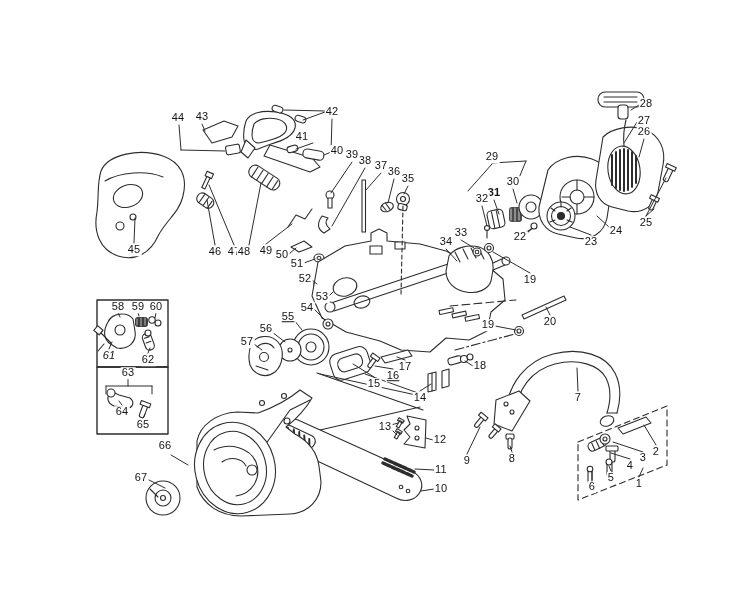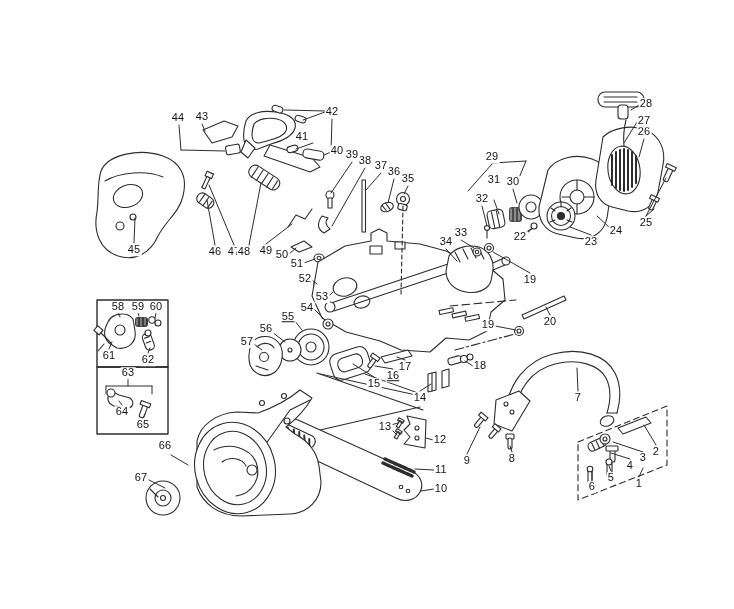--- a/index.html
+++ b/index.html
@@ -408,21 +408,21 @@
       <div class="callout" style="left: 530px; top: 280px; color: rgb(20, 20, 20);">19</div>
       <div class="callout" style="left: 520px; top: 237px; color: rgb(20, 20, 20);">22</div>
       <div class="callout" style="left: 591px; top: 242px; color: rgb(20, 20, 20);">23</div>
       <div class="callout" style="left: 616px; top: 231px; color: rgb(20, 20, 20);">24</div>
       <div class="callout" style="left: 646px; top: 223px; color: rgb(20, 20, 20);">25</div>
       <div class="callout" style="left: 644px; top: 132px; color: rgb(20, 20, 20);">26</div>
       <div class="callout" style="left: 644px; top: 121px; color: rgb(20, 20, 20);">27</div>
       <div class="callout" style="left: 646px; top: 104px; color: rgb(20, 20, 20);">28</div>
       <div class="callout" style="left: 492px; top: 157px; color: rgb(20, 20, 20);">29</div>
       <div class="callout" style="left: 513px; top: 182px; color: rgb(20, 20, 20);">30</div>
-      <div class="callout" style="left: 494px; top: 180px; color: rgb(20, 20, 20);">31</div>
+      <div class="callout" style="left: 494px; top: 193px; color: rgb(20, 20, 20); font-weight: bold;">31</div>
       <div class="callout" style="left: 482px; top: 199px; color: rgb(20, 20, 20);">32</div>
       <div class="callout" style="left: 461px; top: 233px; color: rgb(20, 20, 20);">33</div>
       <div class="callout" style="left: 446px; top: 242px; color: rgb(20, 20, 20);">34</div>
       <div class="callout" style="left: 408px; top: 179px; color: rgb(20, 20, 20);">35</div>
       <div class="callout" style="left: 394px; top: 172px; color: rgb(20, 20, 20);">36</div>
       <div class="callout" style="left: 381px; top: 166px; color: rgb(20, 20, 20);">37</div>
       <div class="callout" style="left: 365px; top: 161px; color: rgb(20, 20, 20);">38</div>
       <div class="callout" style="left: 352px; top: 155px; color: rgb(20, 20, 20);">39</div>
       <div class="callout" style="left: 337px; top: 151px; color: rgb(20, 20, 20);">40</div>
       <div class="callout" style="left: 302px; top: 137px; color: rgb(20, 20, 20);">41</div>
@@ -438,21 +438,21 @@
       <div class="callout" style="left: 297px; top: 264px; color: rgb(20, 20, 20);">51</div>
       <div class="callout" style="left: 305px; top: 279px; color: rgb(20, 20, 20);">52</div>
       <div class="callout" style="left: 322px; top: 297px; color: rgb(20, 20, 20); text-align: center;">53</div>
       <div class="callout" style="left: 307px; top: 308px; color: rgb(20, 20, 20);">54</div>
       <div class="callout" style="left: 288px; top: 317px; color: rgb(20, 20, 20); text-decoration: underline;">55</div>
       <div class="callout" style="left: 266px; top: 329px; color: rgb(20, 20, 20);">56</div>
       <div class="callout" style="left: 247px; top: 342px; color: rgb(20, 20, 20);">57</div>
       <div class="callout" style="left: 118px; top: 307px; color: rgb(20, 20, 20);">58</div>
       <div class="callout" style="left: 138px; top: 307px; color: rgb(20, 20, 20);">59</div>
       <div class="callout" style="left: 156px; top: 307px; color: rgb(20, 20, 20);">60</div>
-      <div class="callout" style="left: 109px; top: 356px; color: rgb(20, 20, 20);">61</div>
+      <div class="callout" style="left: 109px; top: 356px; color: rgb(20, 20, 20); font-style: italic;">61</div>
       <div class="callout" style="left: 148px; top: 360px; color: rgb(20, 20, 20);">62</div>
       <div class="callout" style="left: 128px; top: 373px; color: rgb(20, 20, 20);">63</div>
       <div class="callout" style="left: 122px; top: 412px; color: rgb(20, 20, 20);">64</div>
       <div class="callout" style="left: 143px; top: 425px; color: rgb(20, 20, 20);">65</div>
       <div class="callout" style="left: 165px; top: 446px; color: rgb(20, 20, 20);">66</div>
       <div class="callout" style="left: 141px; top: 478px; color: rgb(20, 20, 20);">67</div>
     </div>
 </div>
 
 </body></html>

